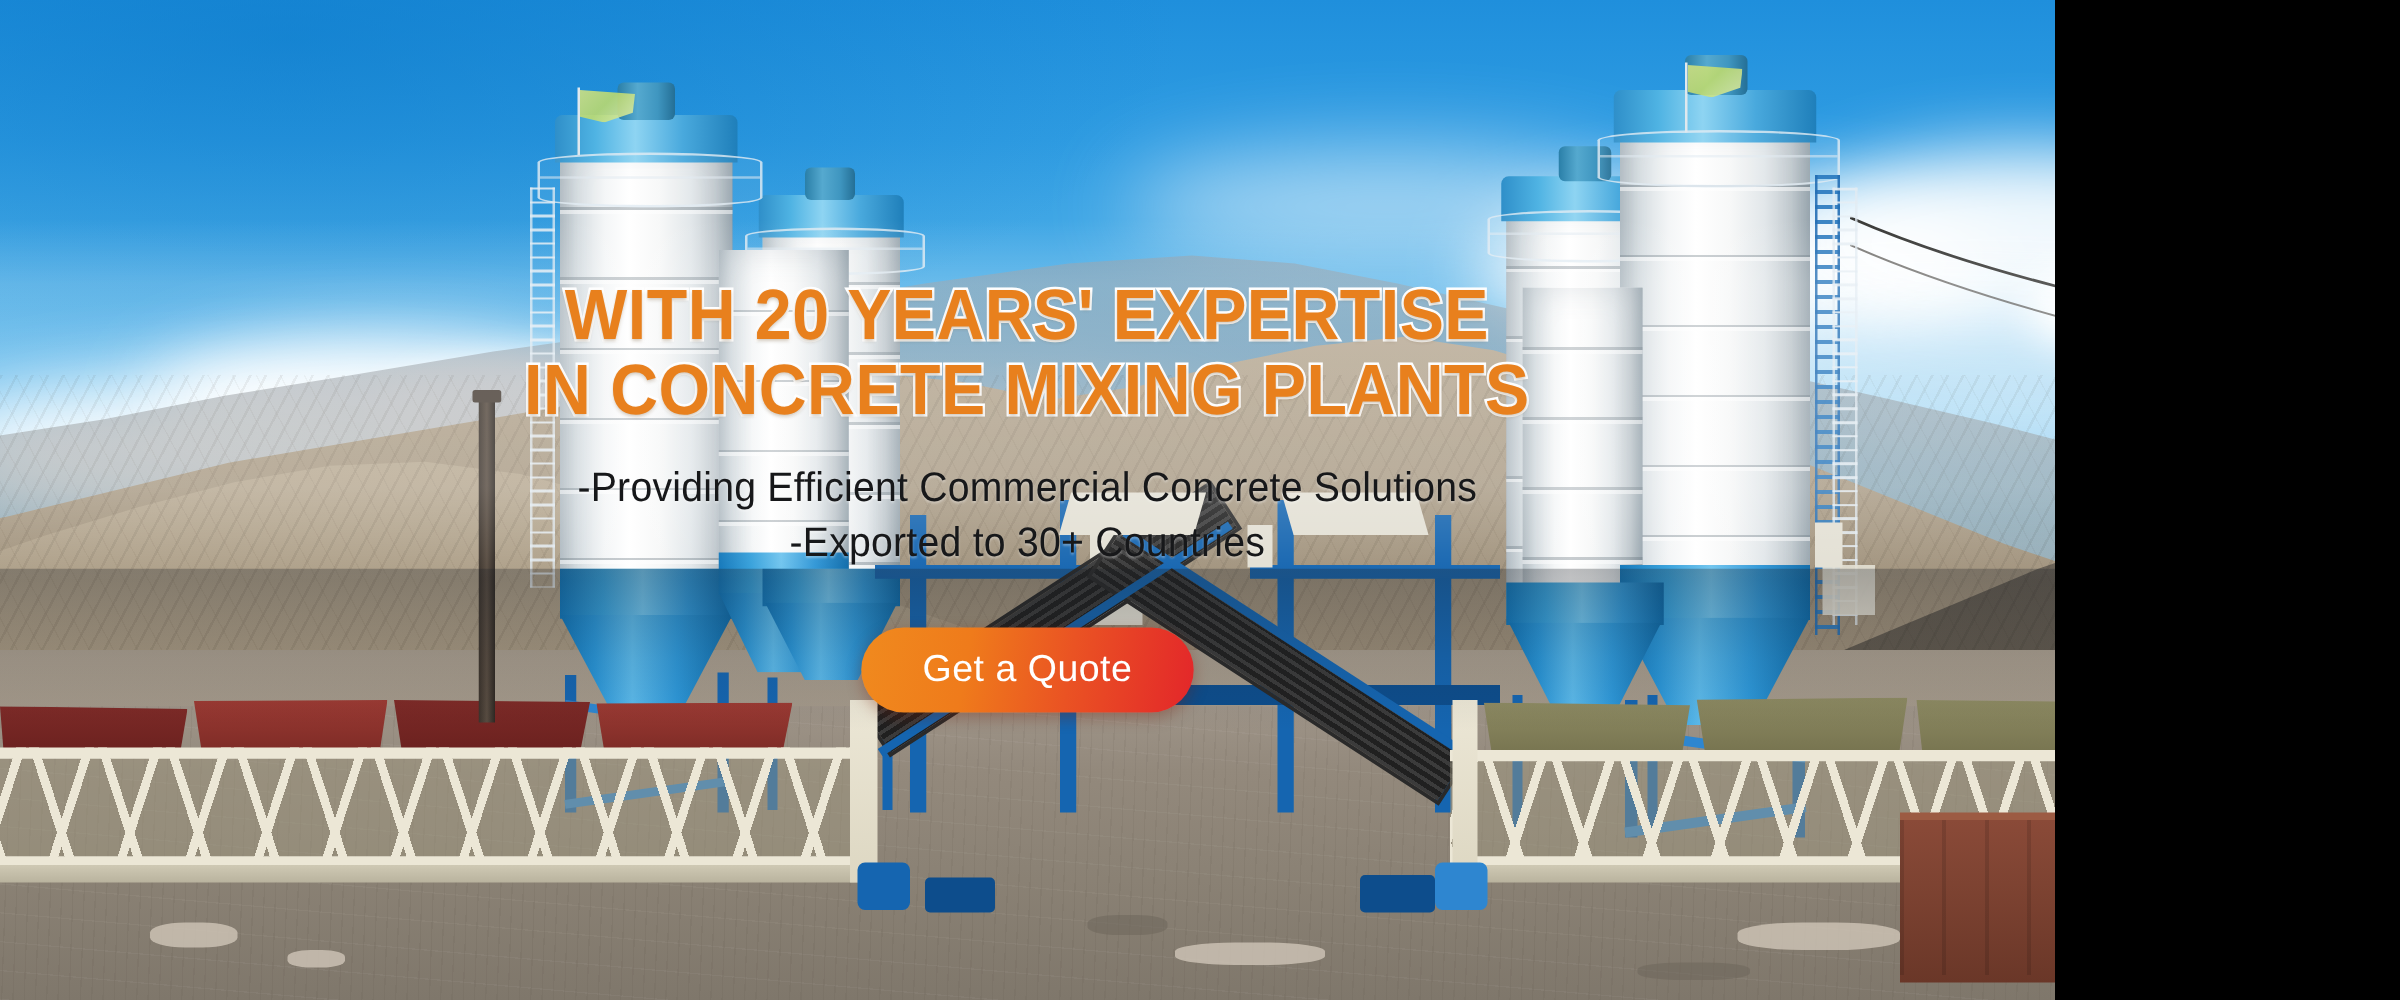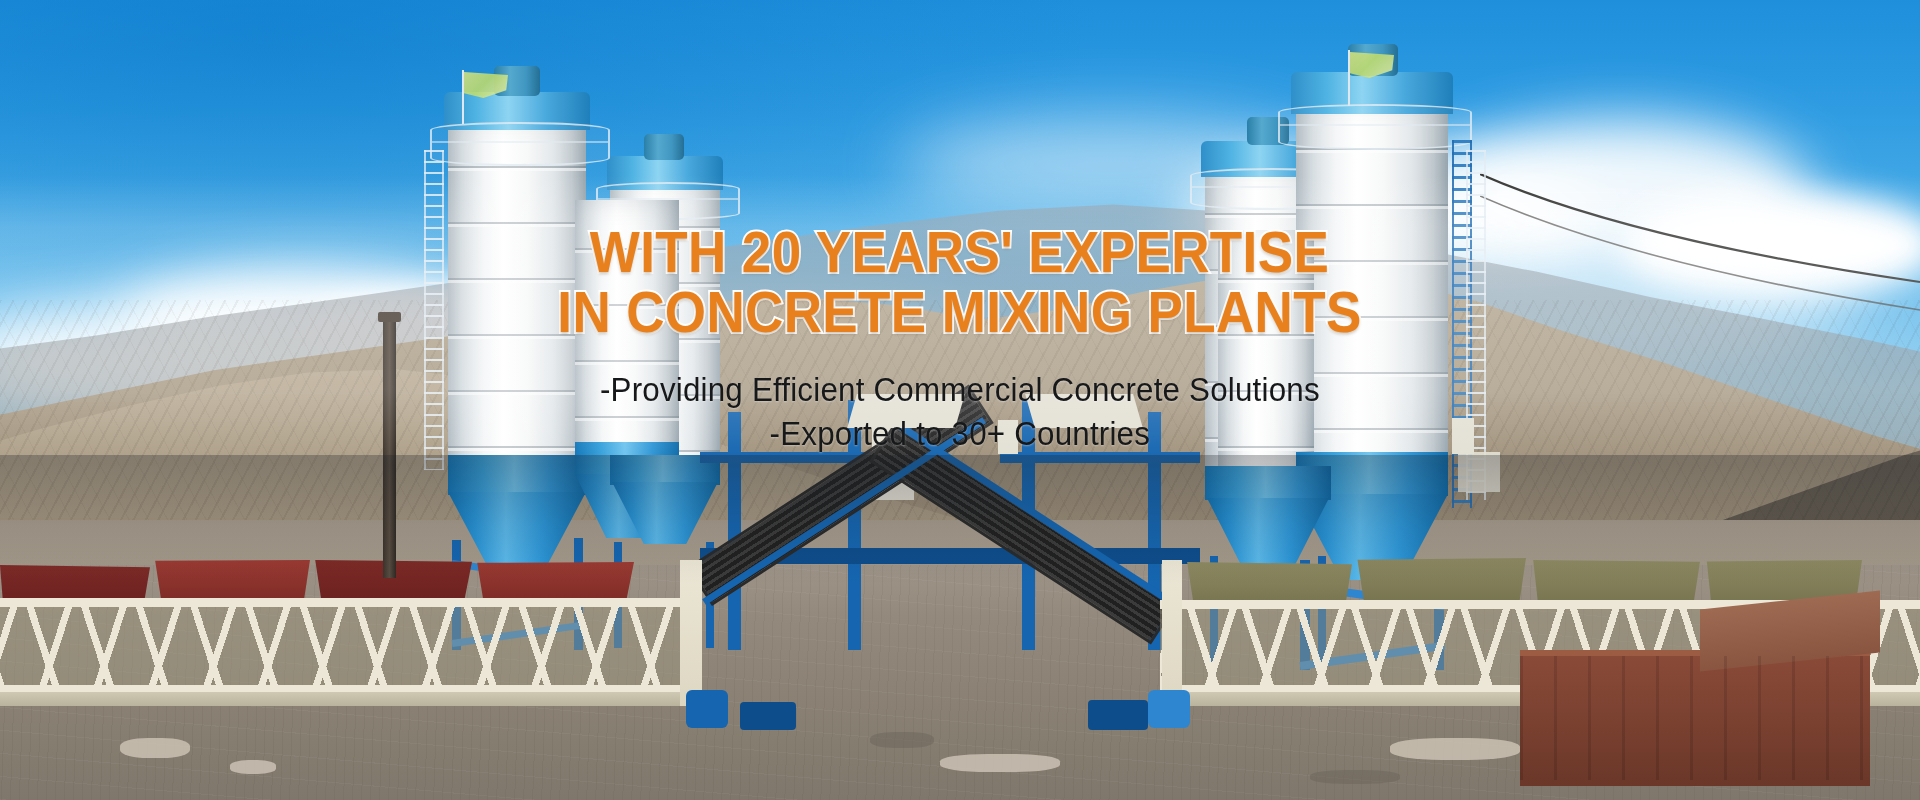--- a/index.html
+++ b/index.html
@@ -1,20 +1,20 @@
 <!DOCTYPE html>
 <html><head>
 <meta charset="utf-8">
 <style>
   html,body{margin:0;padding:0;background:#000;}
   body{font-family:"Liberation Sans",sans-serif;}
 
   .banner{
     position:relative;
-    width:1920px;height:800px;
+    width:1644px;height:800px;
     overflow:hidden;
     background:#2e9ce0;
   }
 
   
   .sky{
     position:absolute;inset:0;
     background:
       linear-gradient(to bottom,
         #1f8fdc 0%,
@@ -466,15 +466,16 @@
   <div class="scrim"></div>
   <div class="scrim2"></div>
 
   <div class="content">
     <div class="headline">WITH 20 YEARS' EXPERTISE
 IN CONCRETE MIXING PLANTS</div>
 
     <div class="subline">-Providing Efficient Commercial Concrete Solutions
 -Exported to 30+ Countries</div>
 
+    <button class="cta">Get a Quote</button>
   </div>
 
 </div>
 
 </body></html>

